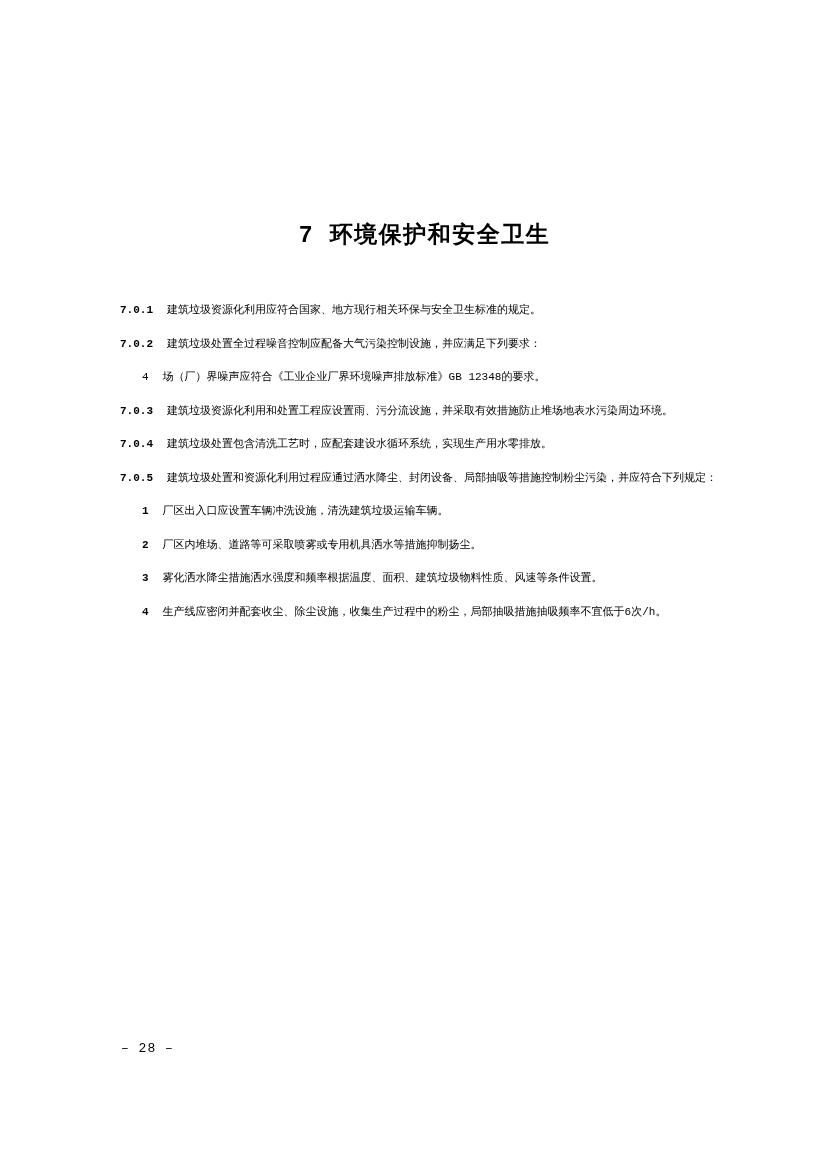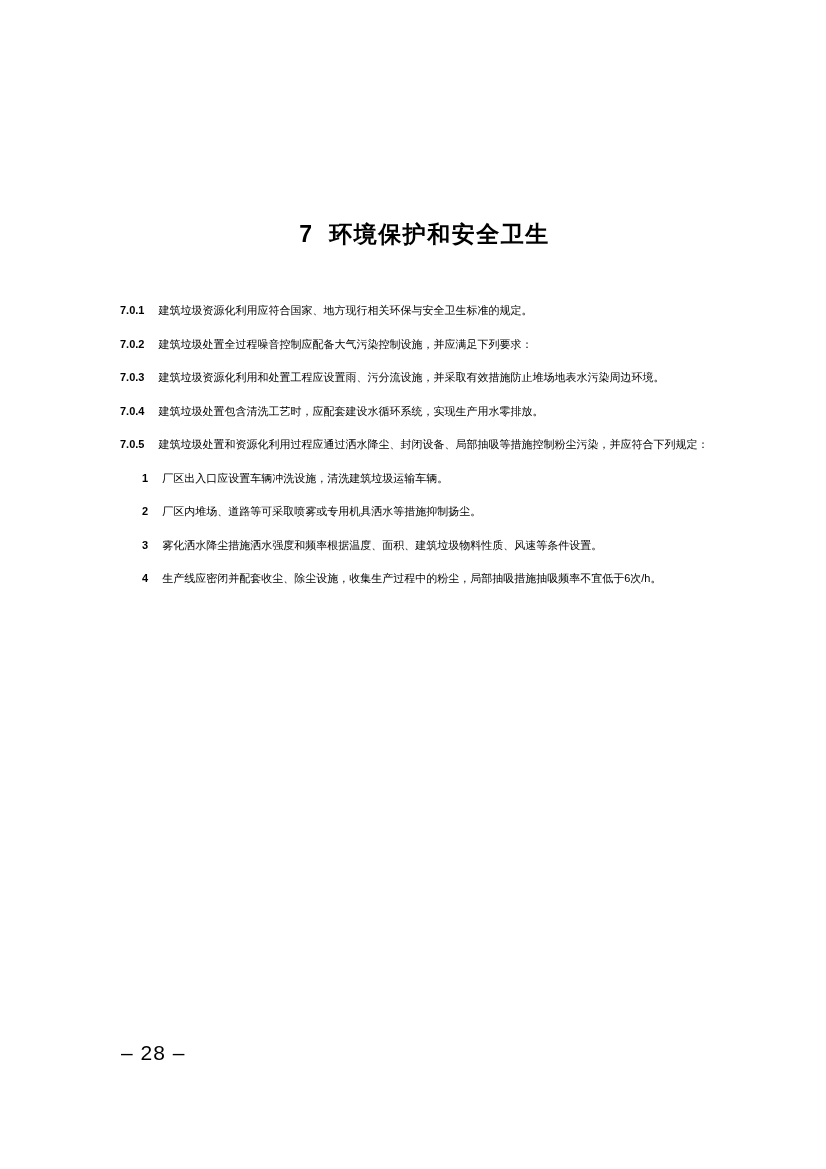--- a/index.html
+++ b/index.html
@@ -2,21 +2,21 @@
 <html><head>
 <meta charset="utf-8">
 <style>
   html, body { margin: 0; padding: 0; background: #ffffff; }
   .page {
     position: relative;
     width: 736px;
     height: 1169px;
     background: #ffffff;
     color: #000000;
-    font-family: Liberation Sans, sans-serif;
+    font-family: Liberation Mono, monospace;
     overflow: hidden;
   }
   .doc-title {
     position: absolute;
     top: 219px;
     left: 103px;
     width: 643px;
     text-align: center;
     font-size: 23px;
     font-weight: bold;
@@ -38,21 +38,21 @@
     text-justify: inter-ideograph;
   }
   .body-text p { margin: 0; padding: 0; }
   .body-text p.sub { text-indent: 2em; }
   .lbl { margin-right: 14px; }
   .lbl.bold { font-weight: bold; }
   .page-footer {
     position: absolute;
     top: 1041px;
     left: 121px;
-    font-size: 21px;
+    font-size: 13px;
     letter-spacing: 1px;
   }
 </style>
 </head>
 <body>
 
 <div class="page">
 
   <div class="doc-title">
     <span class="chapter-num">7</span><span>环境保护和安全卫生</span>
@@ -64,20 +64,23 @@
       <span class="lbl bold">7.0.1</span><span>建筑垃圾资源化利用应符合国家、地方现行相关环保与安全卫生标准的规定。</span>
     </p>
 
     <p class="clause">
       <span class="lbl bold">7.0.2</span><span>建筑垃圾处置全过程噪音控制应配备大气污染控制设施，并应满足下列要求：</span>
     </p>
 
 
 
 
+    <p class="sub">
+      <span class="lbl">4</span><span>场（厂）界噪声应符合《工业企业厂界环境噪声排放标准》GB 12348的要求。</span>
+    </p>
 
     <p class="clause">
       <span class="lbl bold">7.0.3</span><span>建筑垃圾资源化利用和处置工程应设置雨、污分流设施，并采取有效措施防止堆场地表水污染周边环境。</span>
     </p>
 
     <p class="clause">
       <span class="lbl bold">7.0.4</span><span>建筑垃圾处置包含清洗工艺时，应配套建设水循环系统，实现生产用水零排放。</span>
     </p>
 
     <p class="clause">

